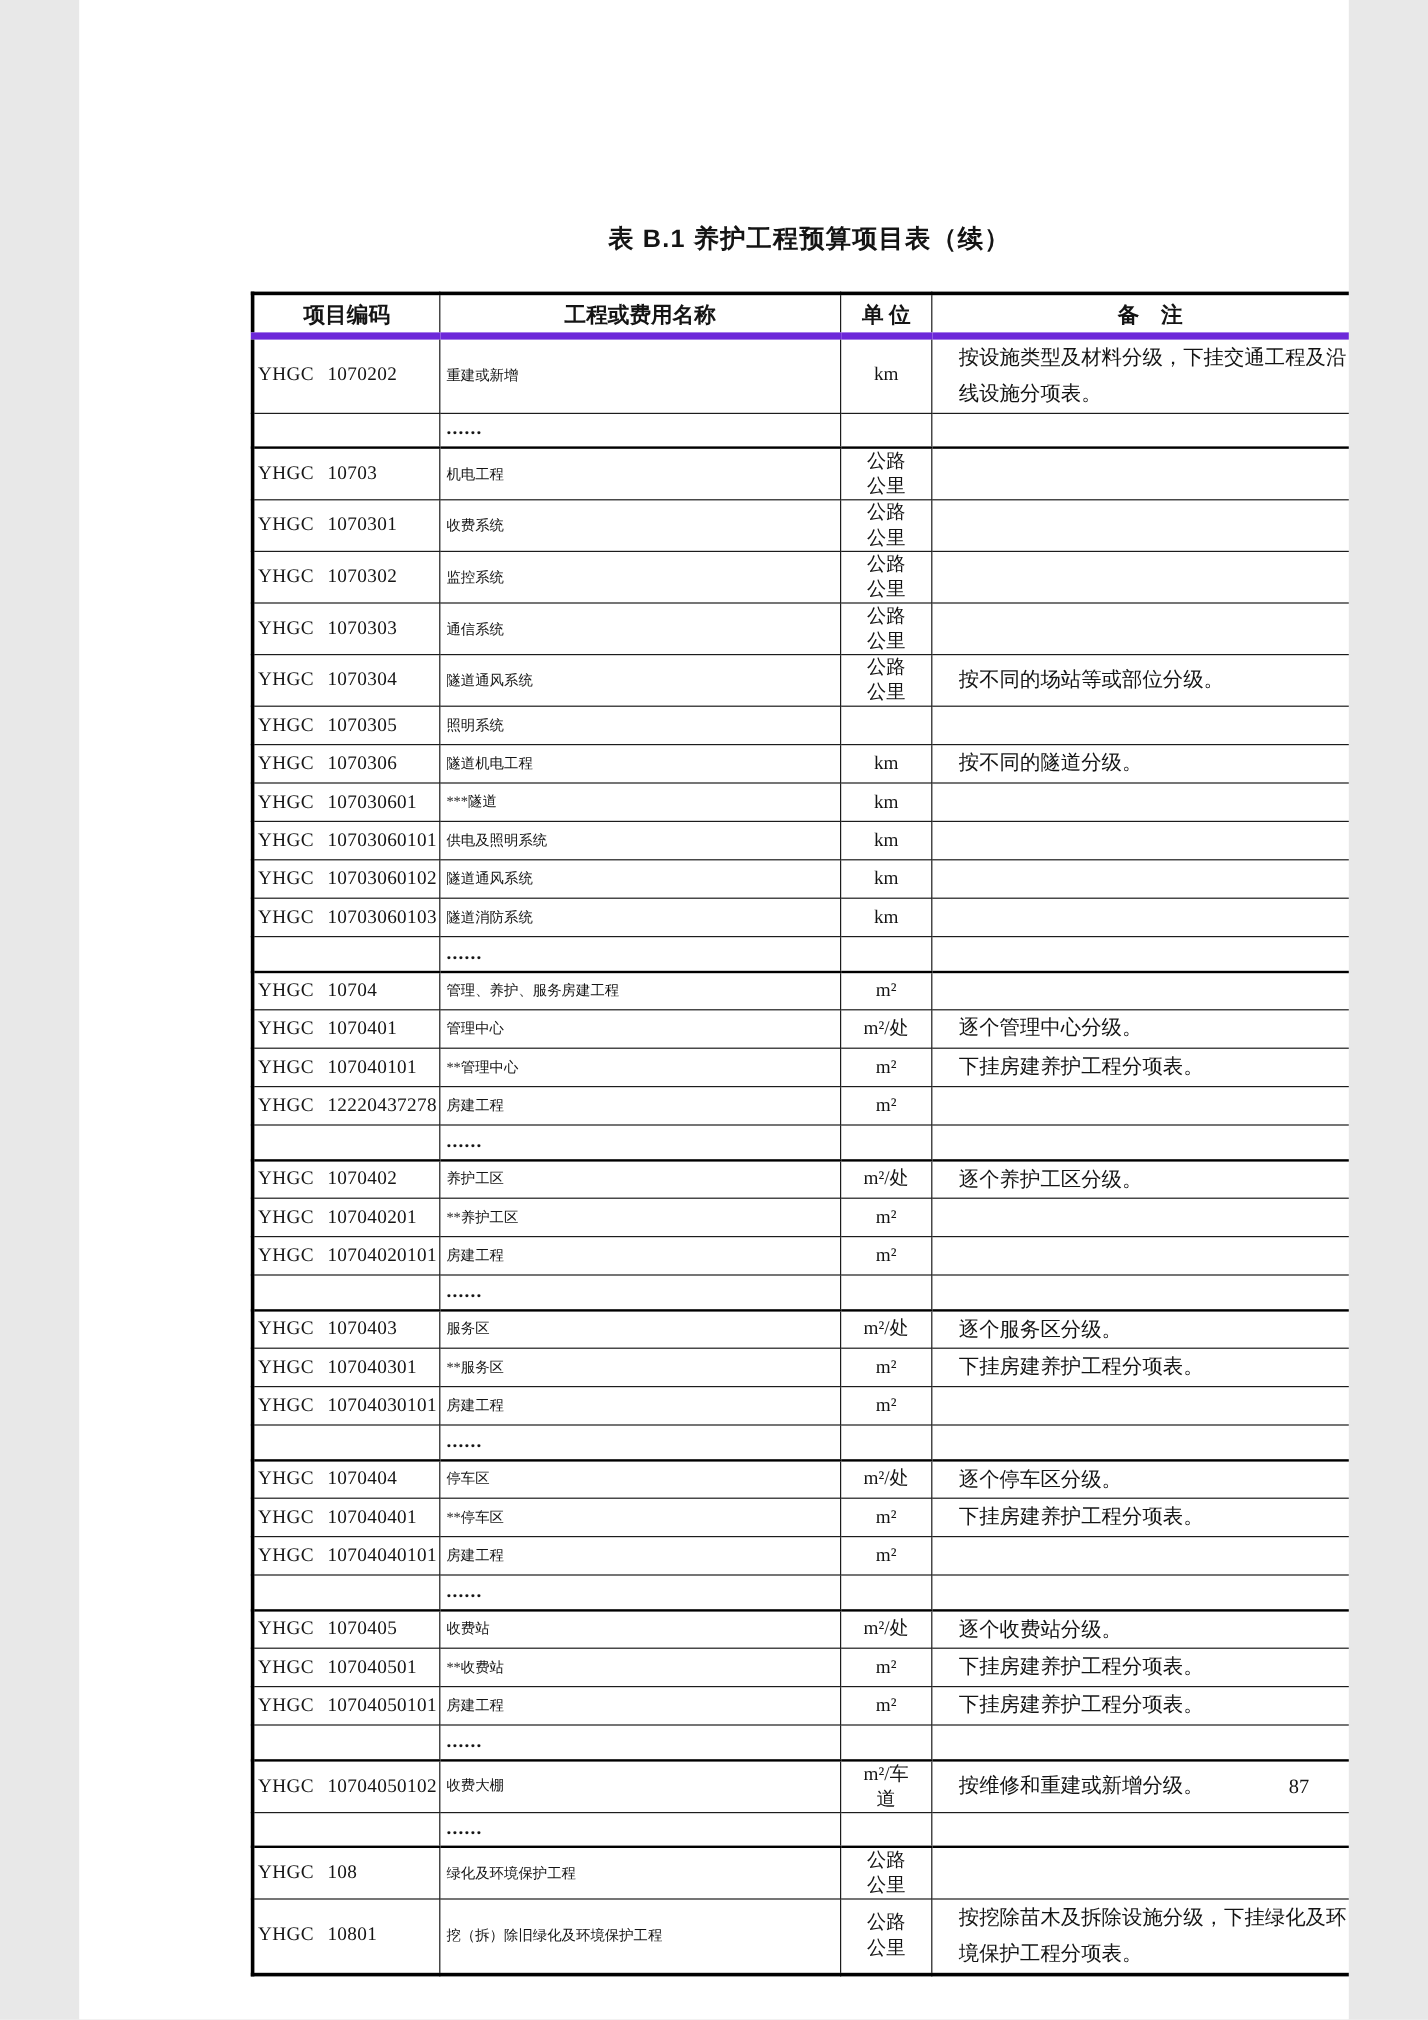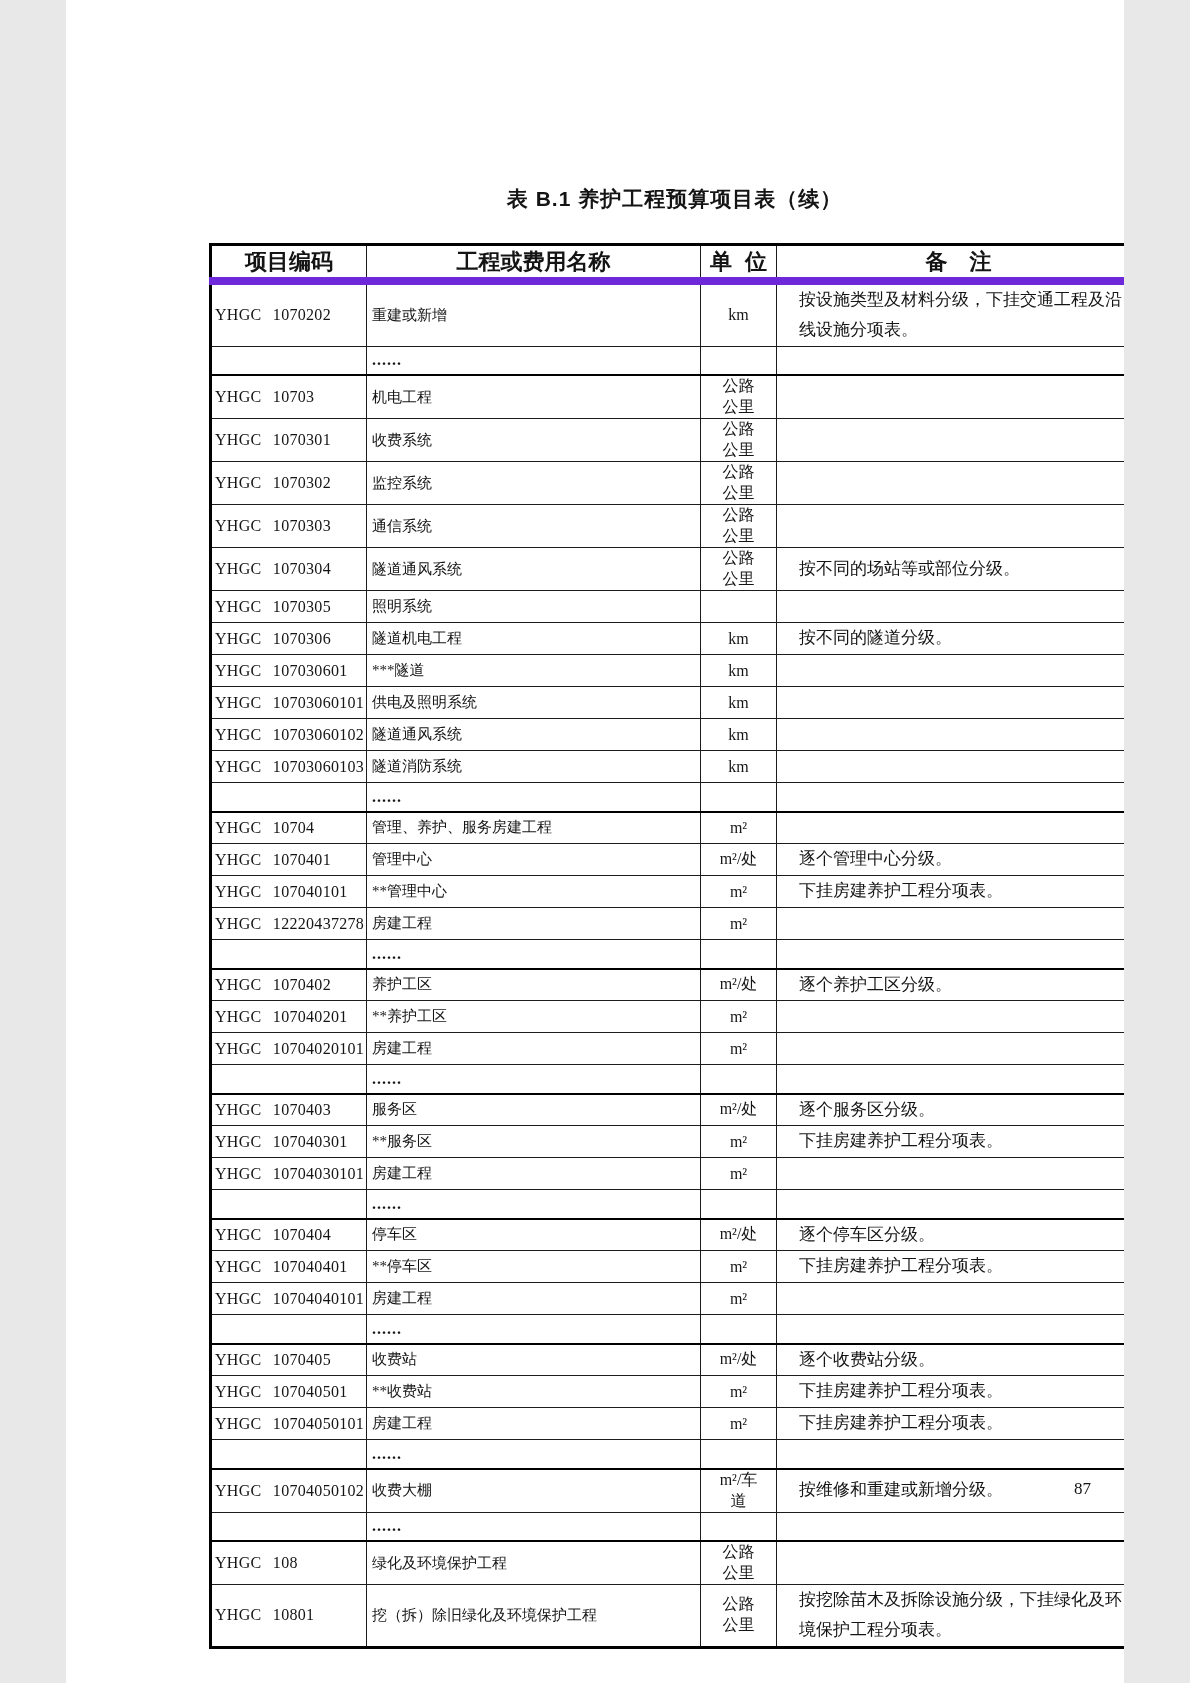--- a/index.html
+++ b/index.html
@@ -30,41 +30,41 @@
     table-layout:fixed;
     border:3px solid #000;
   }
   .budget-table th,.budget-table td{
     border:1px solid #1c1c1c;
     vertical-align:middle;
     overflow:hidden;
   }
   .budget-table thead th{
     height:31px;
-    border-bottom:8px solid #6d28d9;
-    font-family:Liberation Mono, monospace;
+    border-bottom:6px solid #6d28d9;
+    font-family:Liberation Serif, serif;
     font-weight:bold;
-    font-size:22px;
+    font-size:18px;
     text-align:center;
     padding:0;
   }
   .budget-table tbody tr{height:32px;}
   .budget-table tbody tr.tall{height:61px;}
   .budget-table tbody tr.dots{height:29px;}
   .budget-table tbody tr.group-start td{border-top:2px solid #000;}
   .c-code{
     padding:0 2px 0 3px;
     font-size:16px;
     word-spacing:7px;
     white-space:nowrap;
     letter-spacing:.3px;
   }
   .c-name{
     padding:0 3px 0 5px;
-    font-size:15px;
+    font-size:12px;
   }
   .c-unit{
     text-align:center;
     font-size:16px;
     padding:0 15px;
   }
   .c-remark{
     padding:0 4px 0 22px;
     font-size:17px;
     line-height:1.78;

